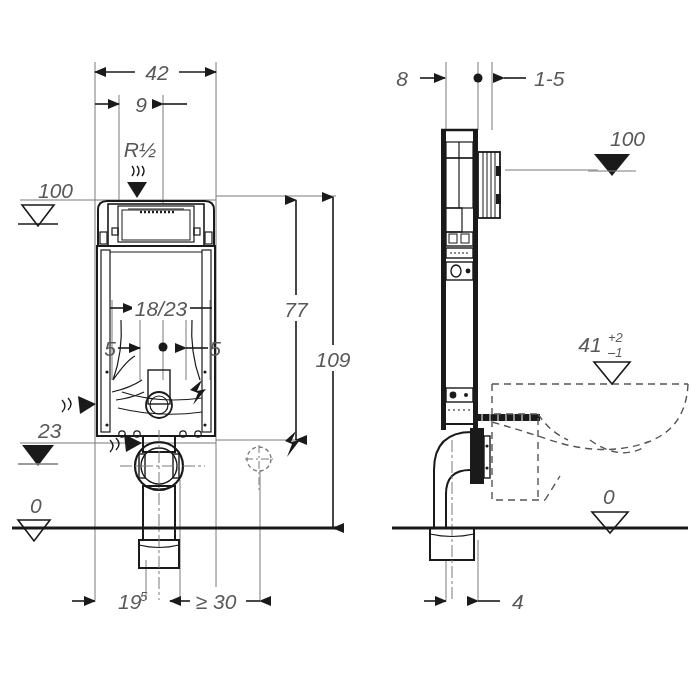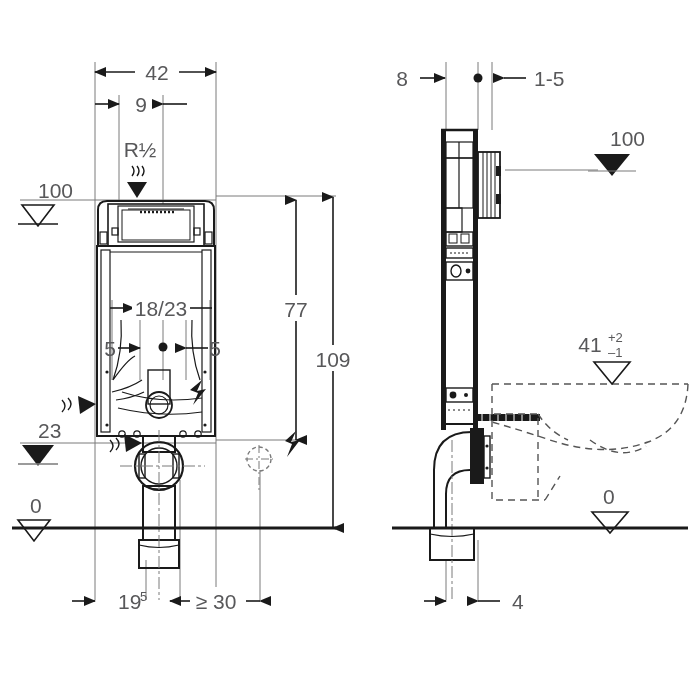--- a/index.html
+++ b/index.html
@@ -1,17 +1,17 @@
 <!DOCTYPE html>
 <html><head>
 <meta charset="utf-8">
 <style>
   html,body{margin:0;padding:0;background:#ffffff;}
   body{width:700px;height:700px;font-family:"Liberation Sans",sans-serif;color:#3a3a3a;overflow:hidden;}
-  #stage{position:relative;width:700px;height:700px;background:#fff;}
+  #stage{position:relative;width:700px;height:700px;background:#fff;font-style:italic;}
   svg{display:block;position:absolute;top:0;left:0;}
   .dimtext{font-family:"Liberation Sans",sans-serif;font-size:21px;fill:#58585a;}
   .dimtext-sm{font-family:"Liberation Sans",sans-serif;font-size:13px;fill:#58585a;}
   .leveltext{font-family:"Liberation Sans",sans-serif;font-size:21px;fill:#58585a;}
 </style>
 </head>
 <body>
 
 <div id="stage">
 

